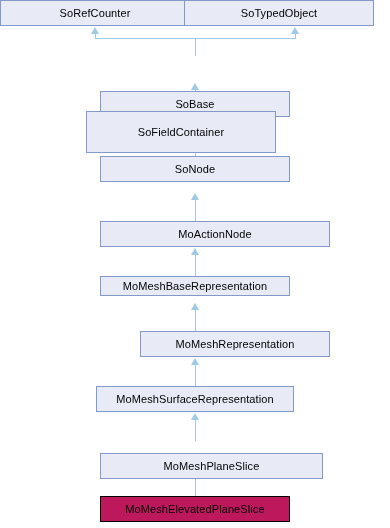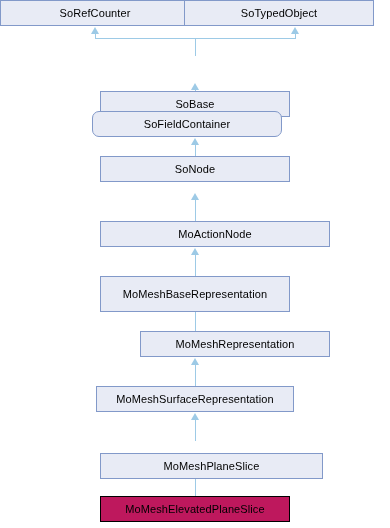--- a/index.html
+++ b/index.html
@@ -102,30 +102,30 @@
   <div id="node-layer">
       <div class="node" style="left: 0px; top: 0px; width: 190px; height: 26px;">
         <span class="node-label">SoRefCounter</span>
       </div>
       <div class="node" style="left: 184px; top: 0px; width: 190px; height: 26px;">
         <span class="node-label">SoTypedObject</span>
       </div>
       <div class="node" style="left: 100px; top: 56px; width: 190px; height: 26px; margin-top: 35px;">
         <span class="node-label">SoBase</span>
       </div>
-      <div class="node" style="left: 92px; top: 111px; width: 190px; height: 26px; border-radius: 7px;">
+      <div class="node" style="left: 86px; top: 111px; width: 190px; height: 42px;">
         <span class="node-label">SoFieldContainer</span>
       </div>
       <div class="node" style="left: 100px; top: 156px; width: 190px; height: 26px;">
         <span class="node-label">SoNode</span>
       </div>
       <div class="node" style="left: 100px; top: 221px; width: 230px; height: 26px;">
         <span class="node-label">MoActionNode</span>
       </div>
-      <div class="node" style="left: 100px; top: 276px; width: 190px; height: 36px;">
+      <div class="node" style="left: 100px; top: 276px; width: 190px; height: 20px;">
         <span class="node-label">MoMeshBaseRepresentation</span>
       </div>
       <div class="node" style="left: 100px; top: 331px; width: 190px; height: 26px; margin-left: 40px;">
         <span class="node-label">MoMeshRepresentation</span>
       </div>
       <div class="node" style="left: 96px; top: 386px; width: 198px; height: 26px; align-items: center;">
         <span class="node-label">MoMeshSurfaceRepresentation</span>
       </div>
       <div class="node" style="left: 100px; top: 453px; width: 223px; height: 26px;">
         <span class="node-label">MoMeshPlaneSlice</span>

